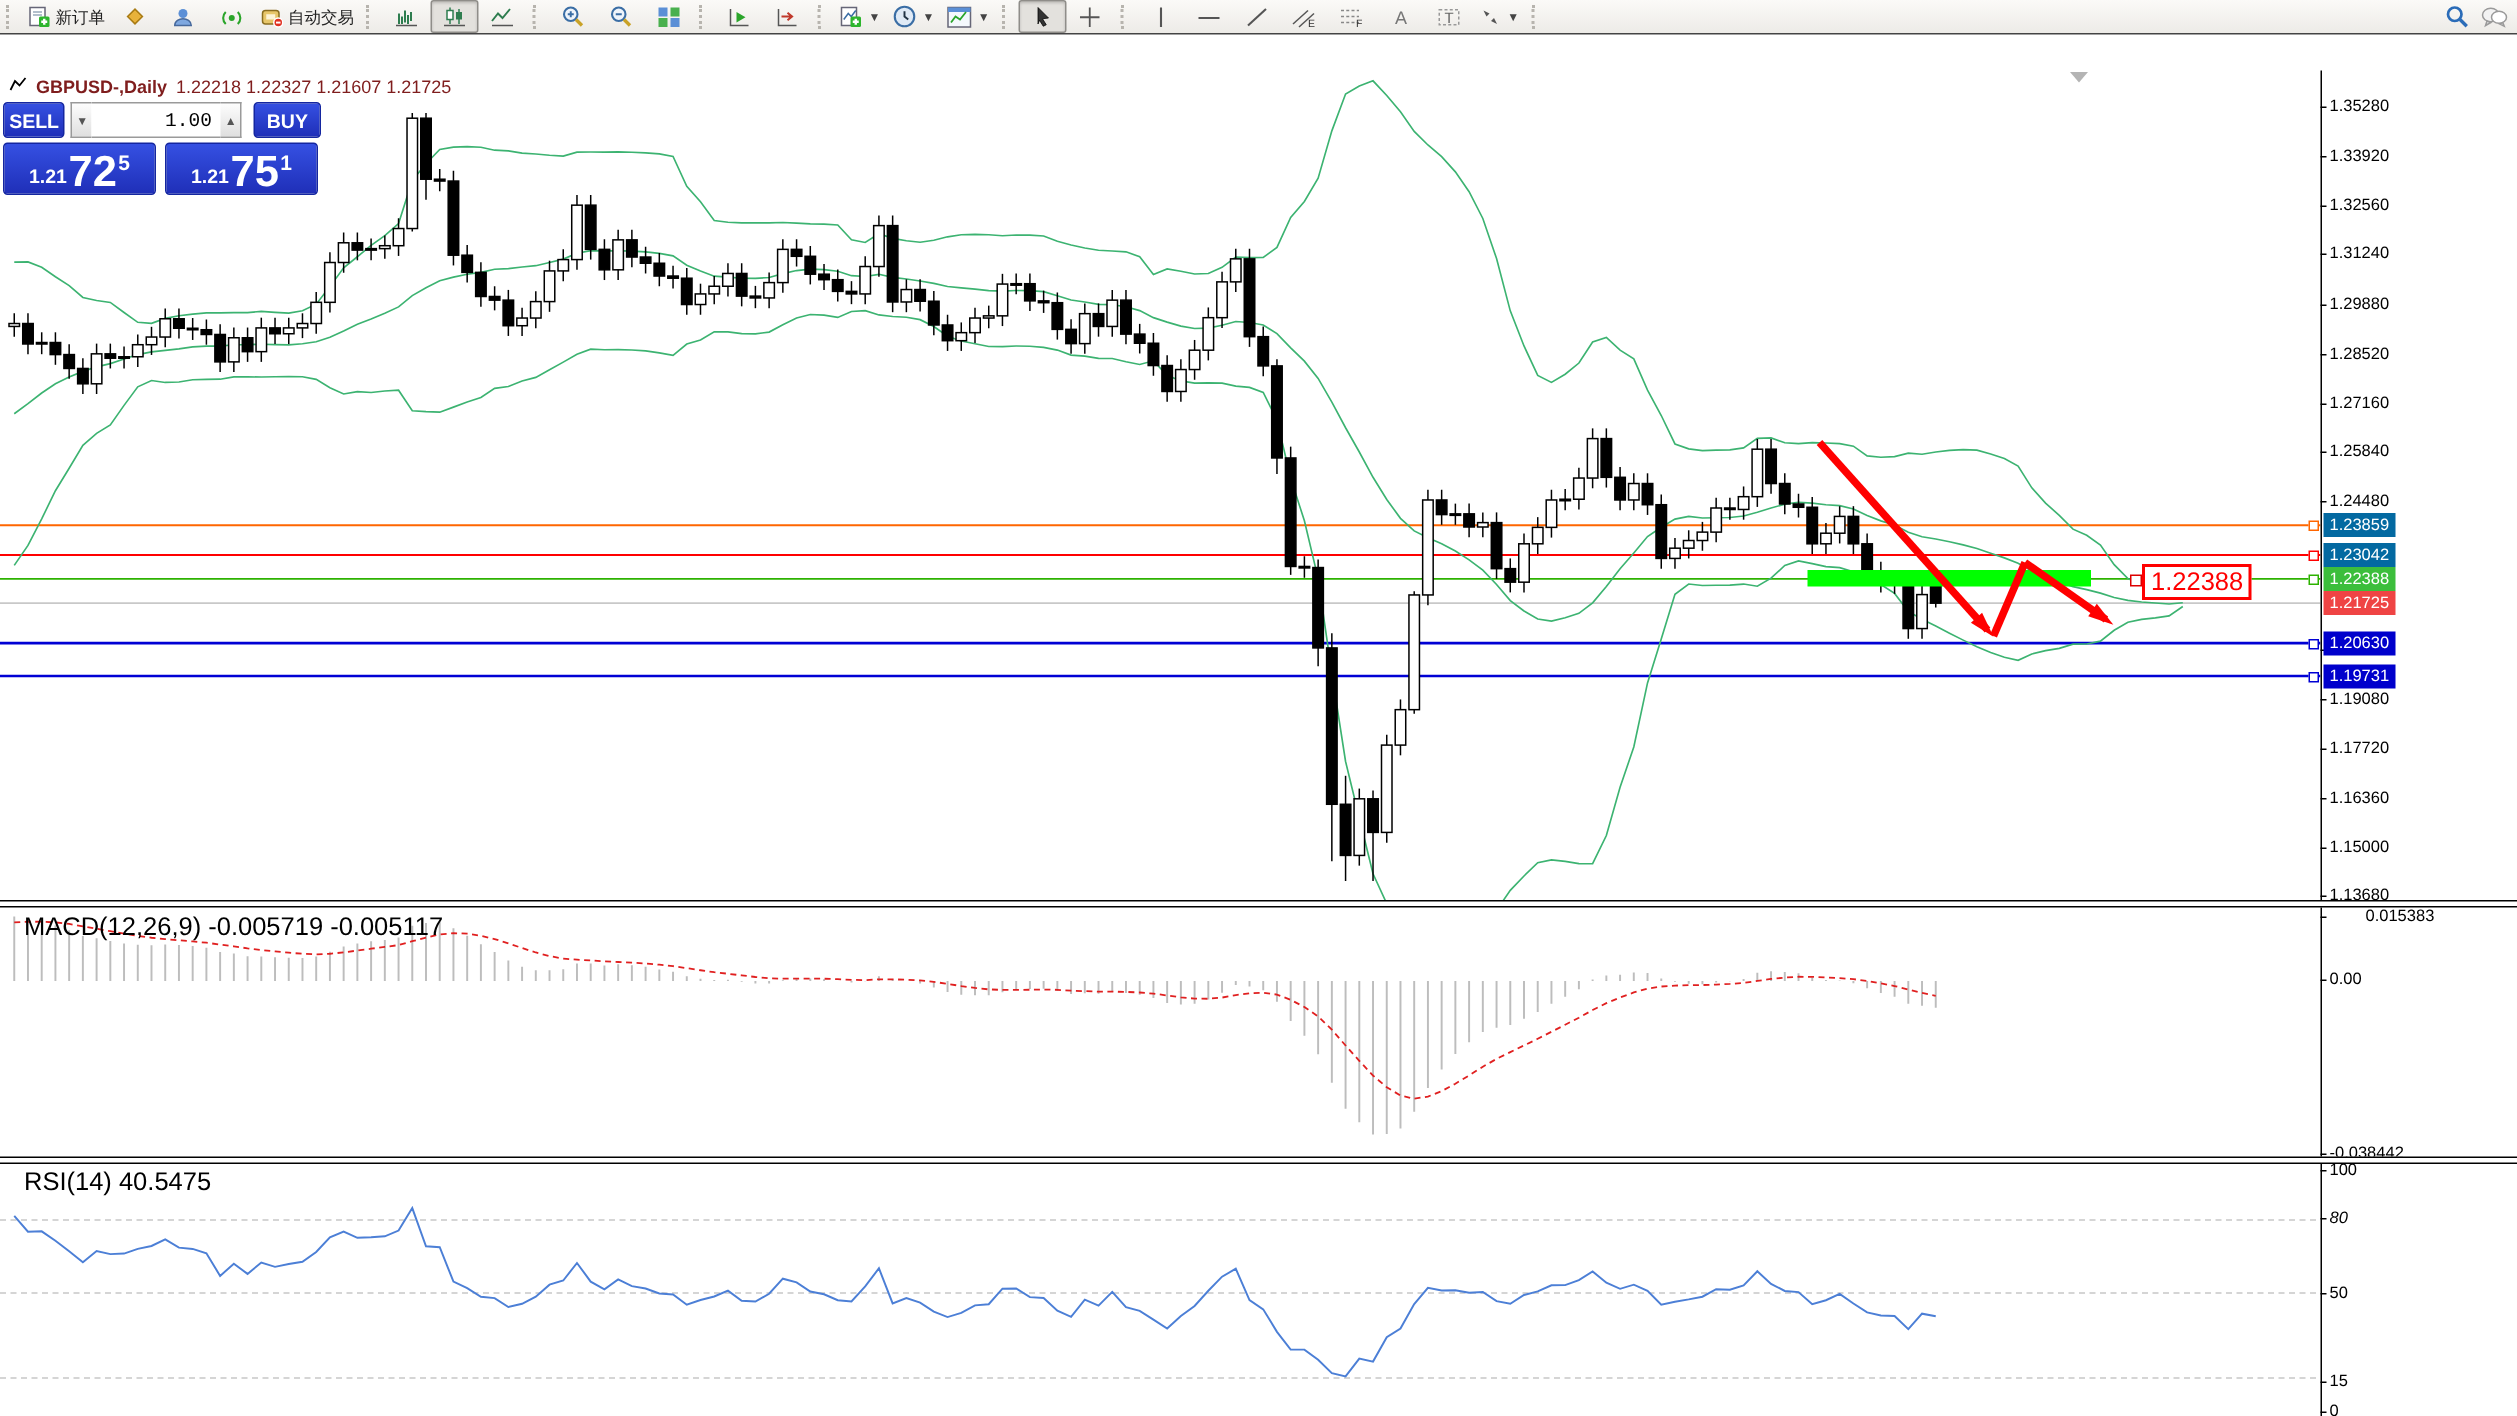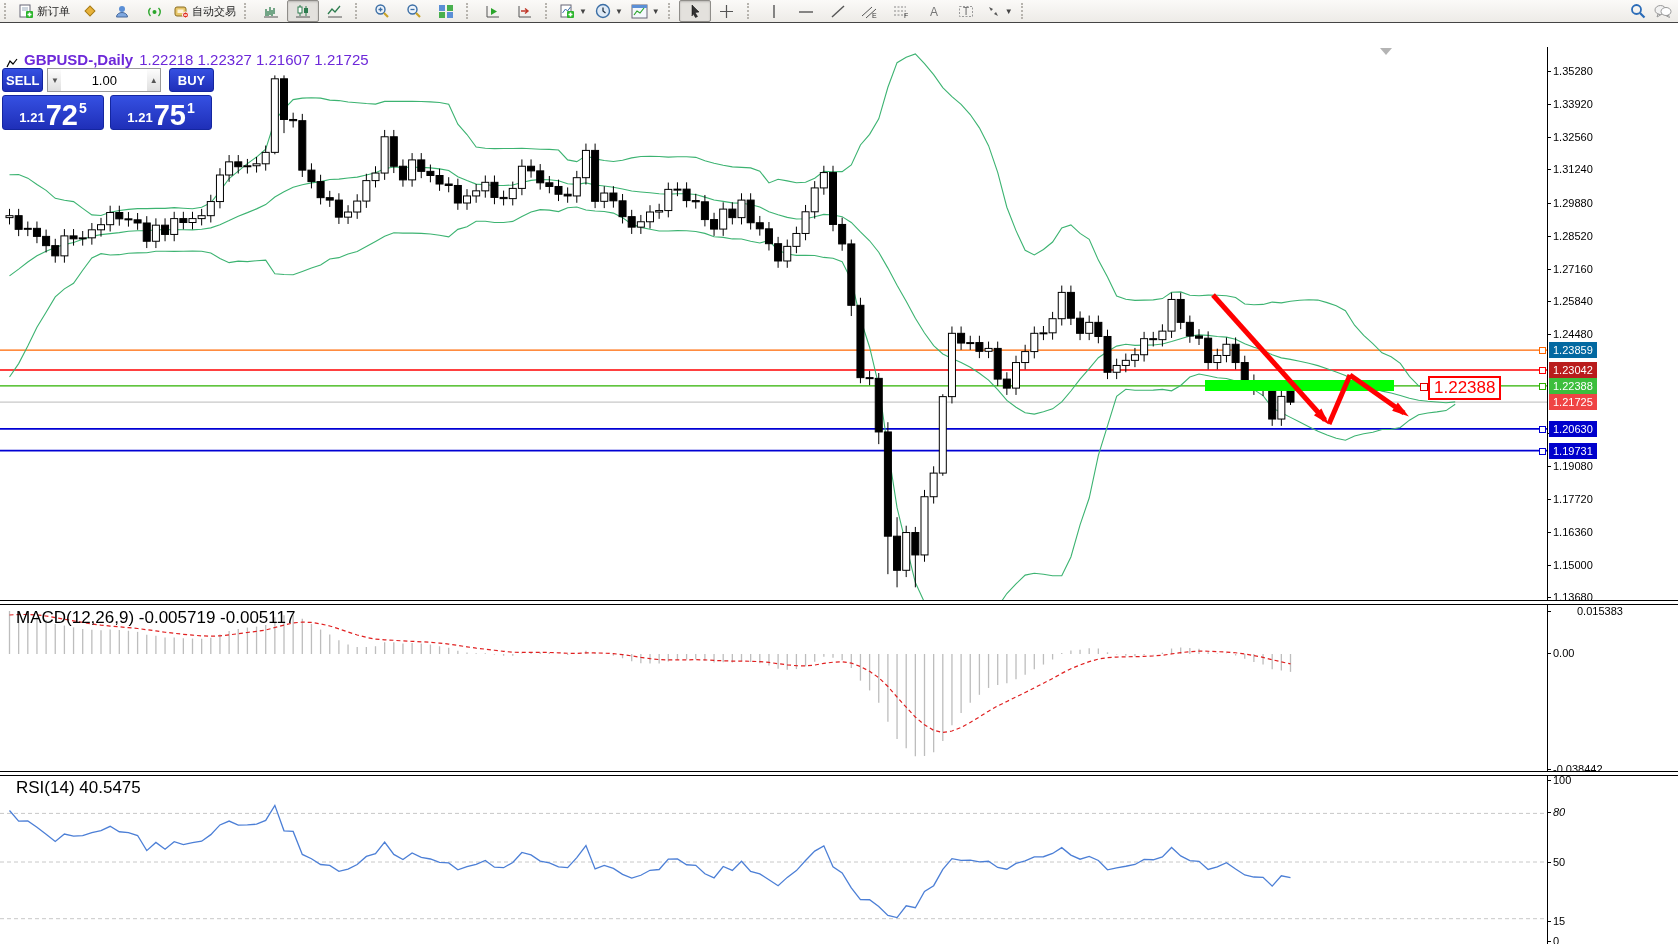--- a/index.html
+++ b/index.html
@@ -18,36 +18,36 @@
   .caret{font-size:8px;color:#444;margin-left:1px;}
   .tb-right{position:absolute;right:6px;top:0;height:22px;display:flex;align-items:center;gap:8px;}
   
   .chart-area{position:absolute;left:0;top:22px;width:1678px;height:922px;background:#fff;border-top:1px solid #444;}
   .axis-line{position:absolute;left:1547px;top:24px;width:1px;height:902px;background:#000;}
   .pane-sep{position:absolute;left:0;width:1678px;height:3px;border-top:1px solid #000;border-bottom:1px solid #000;background:#fff;}
   .ytick{position:absolute;left:1553px;font-size:11px;color:#000;white-space:nowrap;}
   .ytick::before{content:"";position:absolute;left:-6px;top:6px;width:4px;height:1px;background:#000;}
   .badge{position:absolute;left:1549px;height:16px;line-height:16px;padding:0 4px;font-size:11px;color:#fff;white-space:nowrap;}
   .lvl-sq{position:absolute;width:5px;height:5px;background:#fff;}
-  .symbol-title{position:absolute;left:6px;top:28px;font-size:15px;color:#6d28d9;display:flex;gap:6px;align-items:flex-end;}
+  .symbol-title{position:absolute;left:6px;top:28px;font-size:12px;color:#7f1d1d;display:flex;gap:6px;align-items:flex-start;}
   .symbol-title b{font-weight:bold;}
   .ind-label{position:absolute;left:16px;font-size:17px;color:#000;}
   .shift-marker{position:absolute;left:1380px;top:25px;width:0;height:0;
     border-left:6px solid transparent;border-right:6px solid transparent;border-top:7px solid #b4b4b4;}
   
   .tp{position:absolute;left:2px;top:45px;width:212px;}
   .tp-row1{display:flex;height:24px;gap:0;}
   .btn-blue{background:linear-gradient(#3550e2,#1f2fb8);color:#fff;border:1px solid #1426a0;
     border-radius:3px;font-size:13px;font-weight:bold;display:flex;align-items:center;justify-content:center;}
   .tp-sell{width:46px;}
   .tp-buy{width:50px;margin-left:8px;}
   .spin{width:15px;background:linear-gradient(#fdfdfd,#dfdfdf);border:1px solid #9a9a9a;color:#555;
     font-size:8px;display:flex;align-items:center;justify-content:center;}
   .vol{width:74px;border:1px solid #9a9a9a;border-left:none;border-right:none;font-size:13px;
-    text-align:center;padding:0 6px;font-family:Liberation Sans, sans-serif;}
+    text-align:right;padding:0 6px;font-family:Liberation Mono, monospace;}
   .tp-row2{display:flex;margin-top:3px;gap:6px;}
   .px-box{width:100px;height:32px;background:linear-gradient(#3550e2,#1f2fb8);border:1px solid #1426a0;
     border-radius:3px;color:#fff;display:flex;align-items:flex-end;justify-content:center;padding-bottom:1px;}
   .px-small{font-size:13px;font-weight:bold;margin-bottom:3px;}
   .px-big{font-size:29px;font-weight:bold;line-height:26px;margin:0 1px;}
   .px-sup{font-size:14px;font-weight:bold;margin-bottom:12px;}
   
   .cn-note{position:absolute;left:1430px;top:306px;font-size:30px;font-weight:bold;letter-spacing:5px;
     color:#00e400;text-shadow:-1px -1px 0 #063,1px -1px 0 #063,-1px 1px 0 #063,1px 1px 0 #063,2px 2px 1px #052;}
   .red-tag{position:absolute;left:1428px;top:353px;border:2px solid #ff0000;background:#fff;color:#ff0000;
@@ -743,21 +743,21 @@
         <div class="ytick" style="top: 582px; padding-left: 24px;">0.015383</div>
         <div class="ytick" style="top: 624px;">0.00</div>
         <div class="ytick" style="top: 740px;">-0.038442</div>
         <div class="ytick" style="top: 751px;">100</div>
         <div class="ytick" style="top: 783px; font-style: italic;">80</div>
         <div class="ytick" style="top: 833px;">50</div>
         <div class="ytick" style="top: 892px;">15</div>
         <div class="ytick" style="top: 912px;">0</div>
         <div class="badge" style="top: 319.142px; background: #0369a1;">1.23859</div>
         <div class="lvl-sq" style="left: 1539px; top: 324.142px; border: 1px solid rgb(255, 102, 0);"></div>
-        <div class="badge" style="top: 339.039px; background: #b91c1c;">1.23042</div>
+        <div class="badge" style="top: 339.039px; background: #0369a1;">1.23042</div>
         <div class="lvl-sq" style="left: 1539px; top: 344.039px; border: 1px solid rgb(255, 0, 0);"></div>
         <div class="badge" style="top: 354.967px; background: rgb(60, 190, 60);">1.22388</div>
         <div class="lvl-sq" style="left: 1539px; top: 359.967px; border: 1px solid rgb(45, 178, 0);"></div>
         <div class="badge" style="top: 397.783px; background: rgb(0, 0, 204);">1.20630</div>
         <div class="lvl-sq" style="left: 1539px; top: 402.783px; border: 1px solid rgb(0, 0, 212);"></div>
         <div class="badge" style="top: 419.678px; background: rgb(0, 0, 204);">1.19731</div>
         <div class="lvl-sq" style="left: 1539px; top: 424.678px; border: 1px solid rgb(0, 0, 212);"></div>
         <div class="badge" style="top: 371.114px; background: #ef4444;">1.21725</div>
       </div>
 

